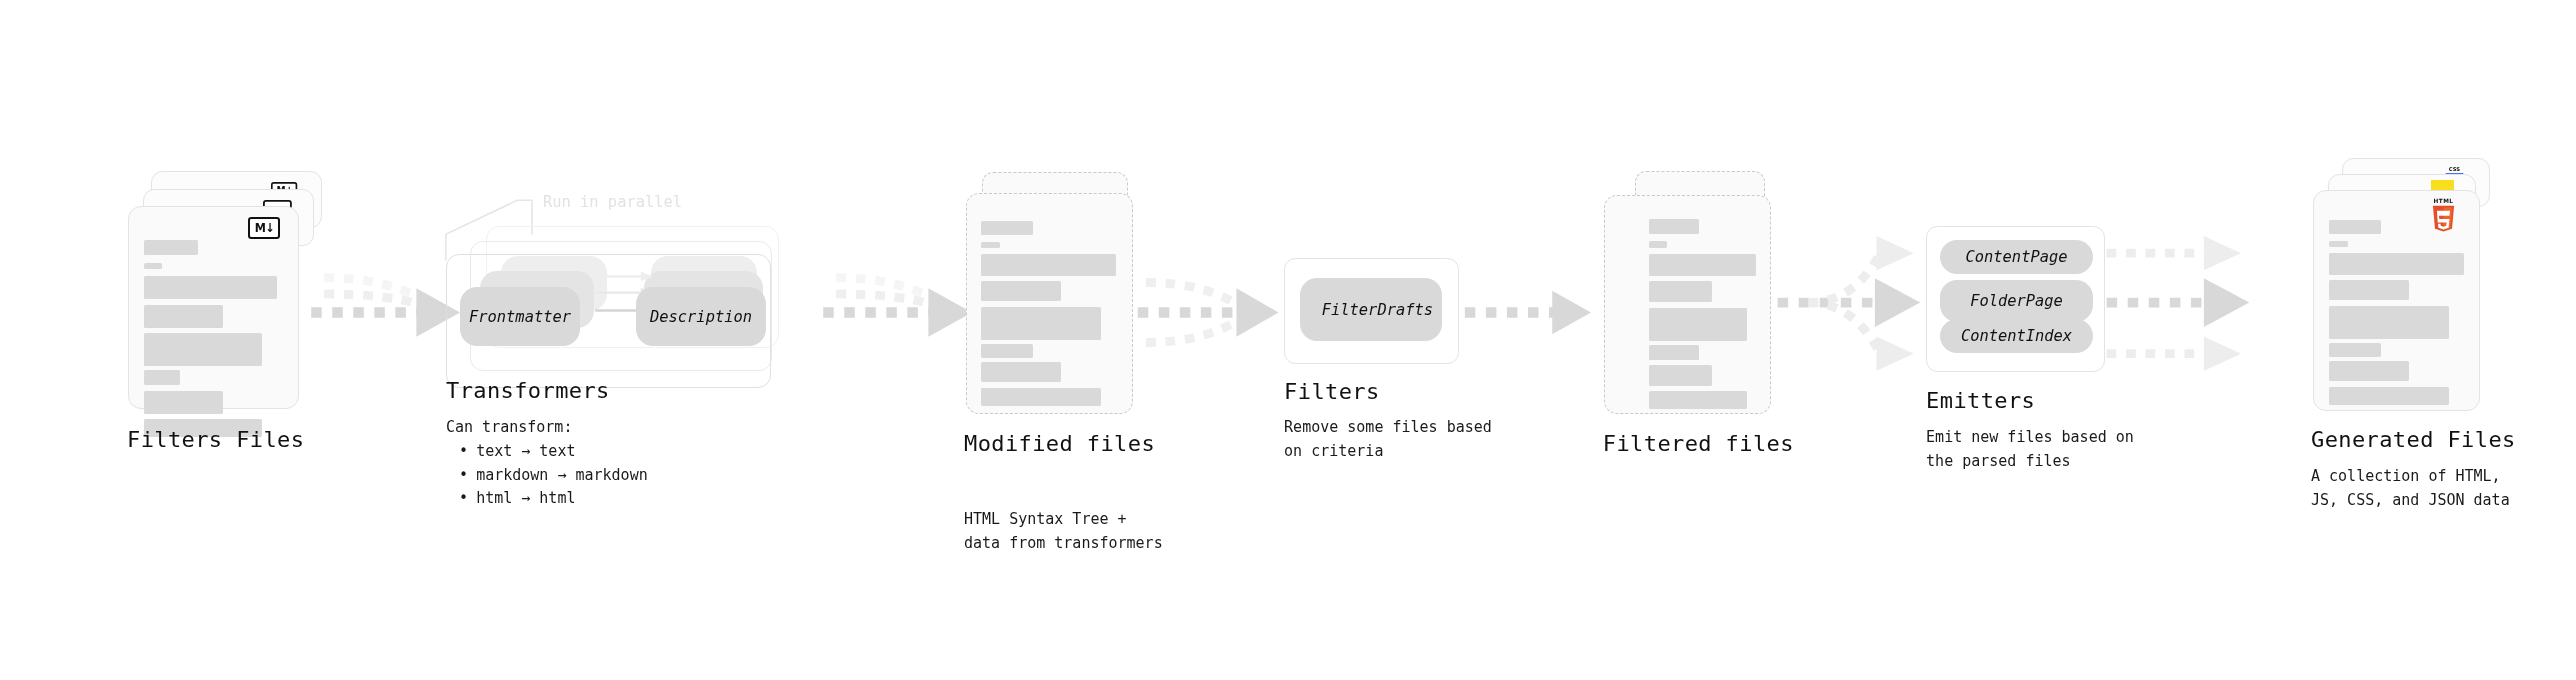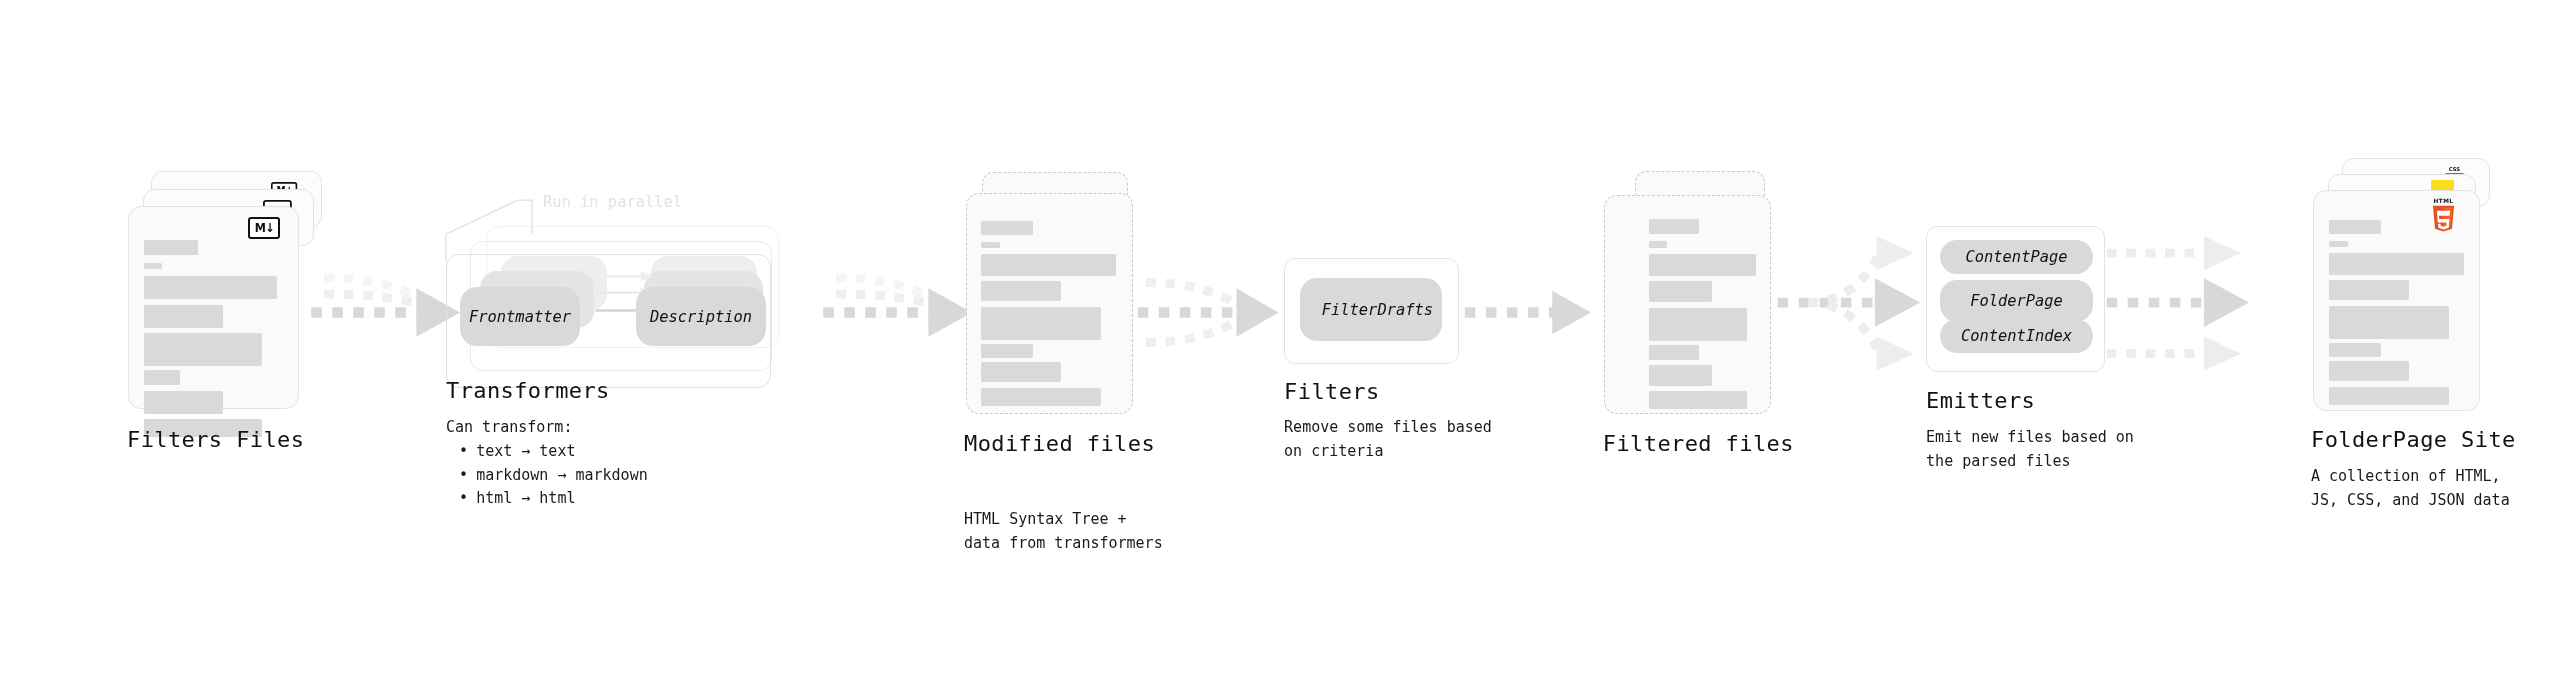--- a/index.html
+++ b/index.html
@@ -280,19 +280,19 @@
       <div class="bar" style="left:15.4px;top:29px;width:52px;height:14px;"></div>
       <div class="bar" style="left:15.4px;top:50px;width:18.7px;height:5.7px;"></div>
       <div class="bar" style="left:15.4px;top:62px;width:135px;height:22px;"></div>
       <div class="bar" style="left:15.4px;top:89px;width:80px;height:19.5px;"></div>
       <div class="bar" style="left:15.4px;top:115px;width:120px;height:32.5px;"></div>
       <div class="bar" style="left:15.4px;top:152px;width:52px;height:14px;"></div>
       <div class="bar" style="left:15.4px;top:170px;width:80px;height:19.5px;"></div>
       <div class="bar" style="left:15.4px;top:196px;width:120px;height:18px;"></div>
     </div>
 
-    <div class="label-title abs" style="left:68px;top:427px;">FolderPage Site</div>
+    <div class="label-title abs" style="left:68px;top:427px;">Generated Files</div>
     <div class="label-sub abs" style="left:68px;top:465px;">A collection of HTML,
 JS, CSS, and JSON data</div>
   </div>
 
 </div>
 
 
 </body></html>

